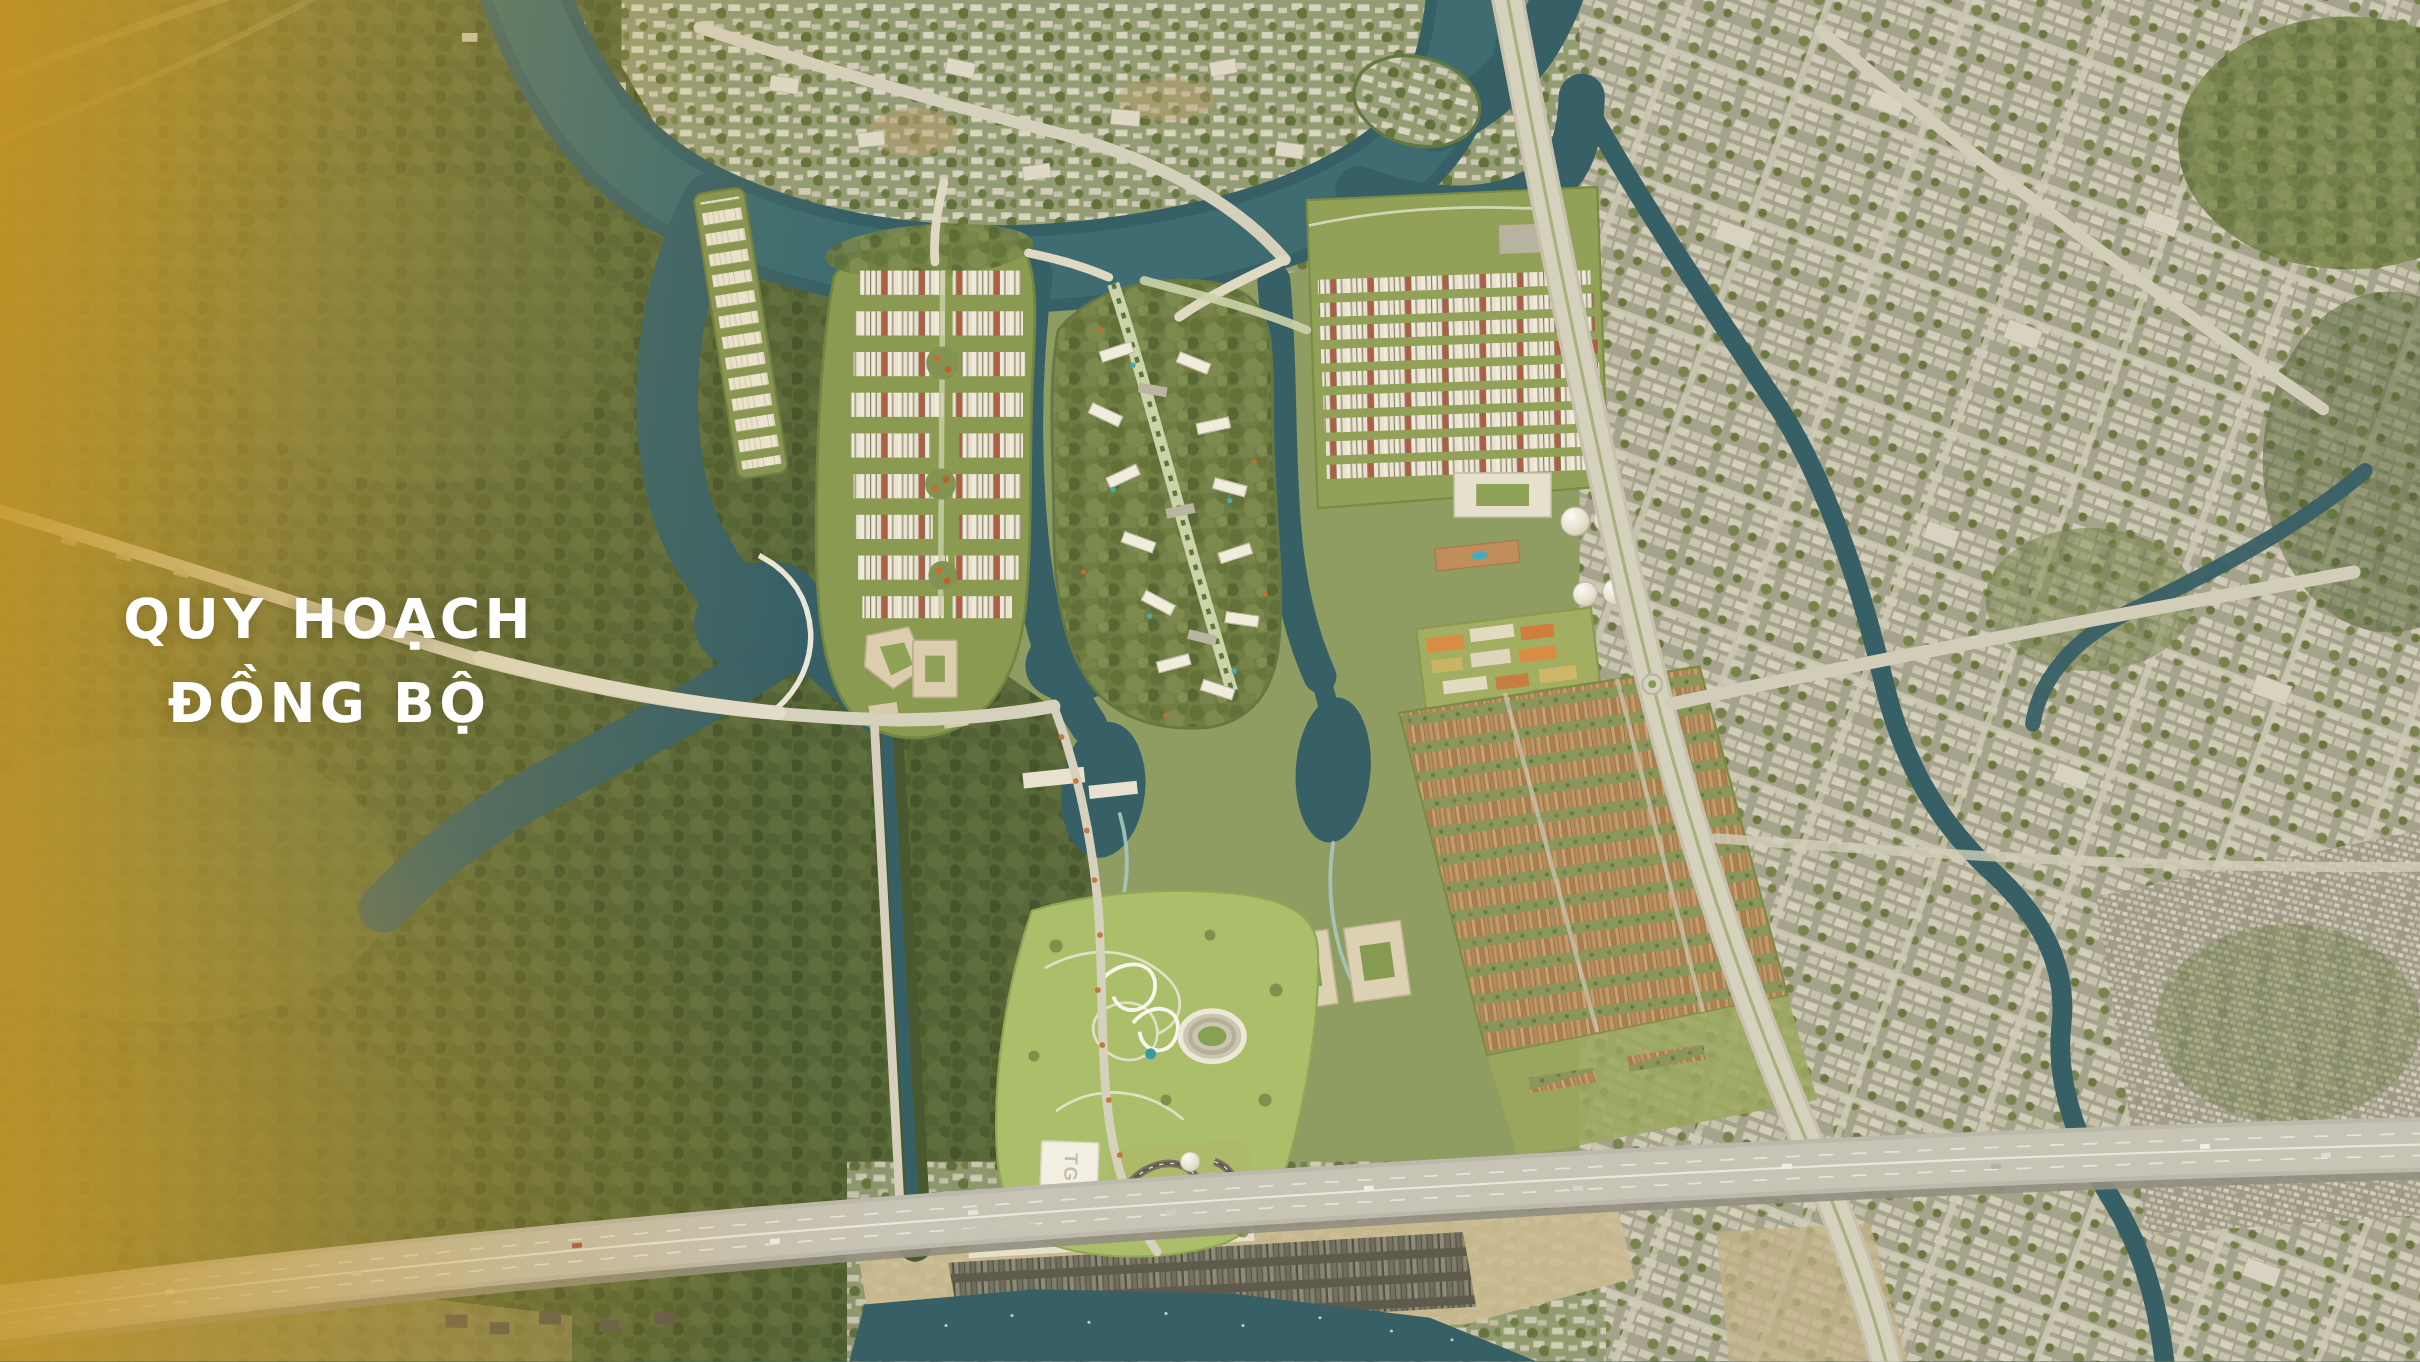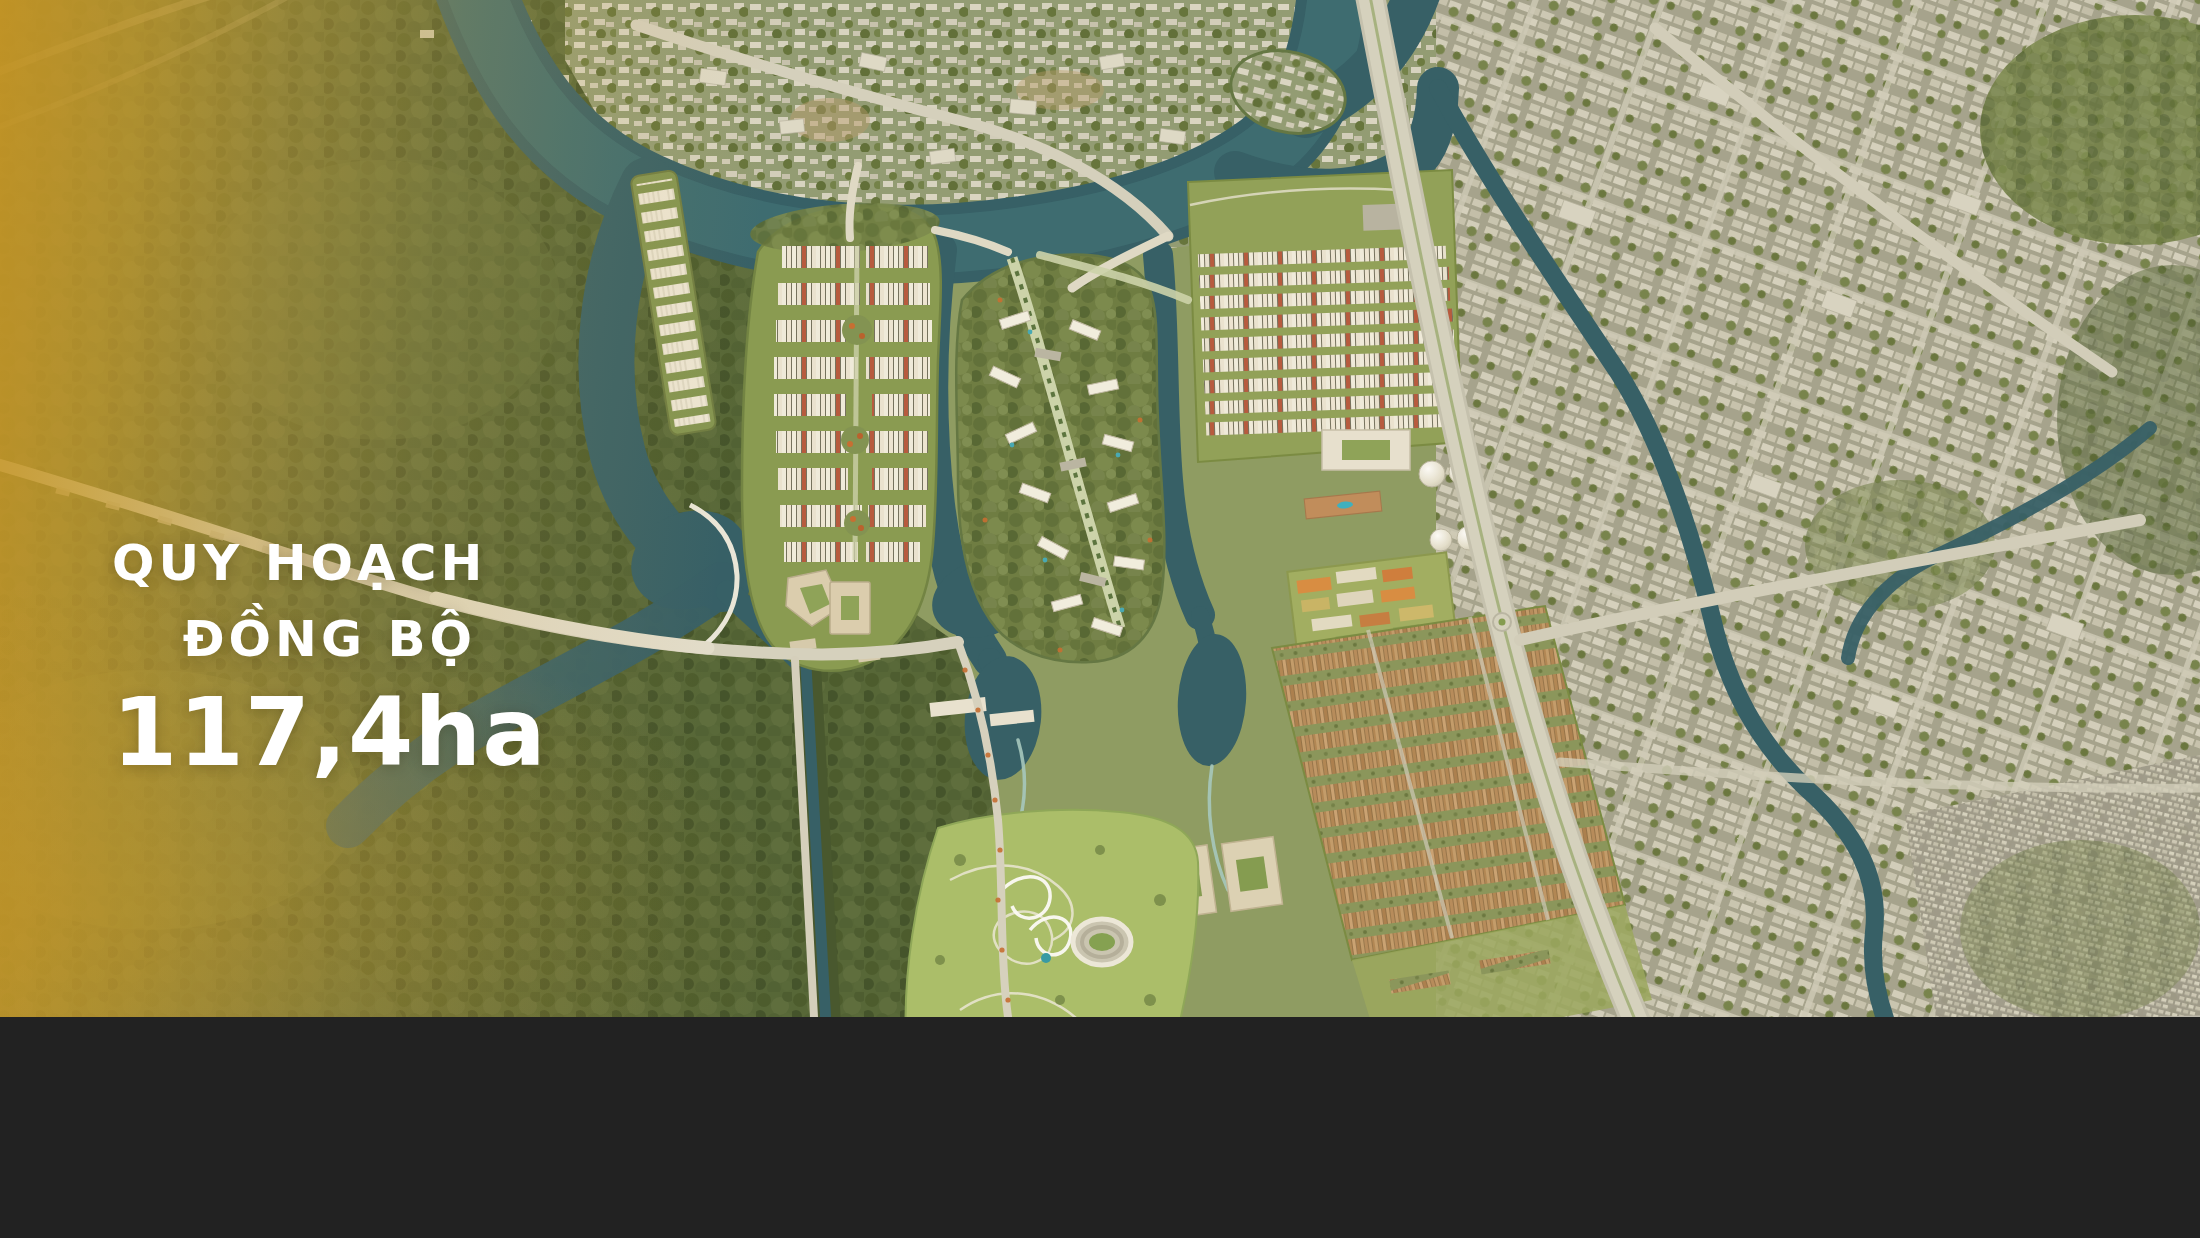--- a/index.html
+++ b/index.html
@@ -2,21 +2,21 @@
 <html style="--overlay-text: #ffffff; --gold: #c59a33;"><head>
 <meta charset="utf-8">
 <style>
   :root{
     --overlay-text:#ffffff;
     --gold:#c59a33;
   }
   html,body{margin:0;padding:0;background:#222;}
   .canvas{
     position:relative;
-    width:2200px;height:1017px;
+    width:2200px;height:1238px;
     overflow:hidden;
     background:#0f766e;
     font-family:"DejaVu Sans",sans-serif;
   }
   .canvas svg{position:absolute;inset:0;display:block;}
   .gold-overlay{
     position:absolute;inset:0;pointer-events:none;
     background:linear-gradient(97deg,
       rgba(196,147,32,0.96) 0%,
       rgba(199,153,40,0.78) 6%,
@@ -545,16 +545,15 @@
   </g>
 </svg>
 
 <div class="gold-overlay"></div>
 <div class="gold-corner"></div>
 <div class="warm-haze"></div>
 
 <div class="overlay-text">
   <div class="headline-line">QUY HOẠCH</div>
   <div class="headline-line">ĐỒNG BỘ</div>
-  <div class="area-figure">117,4ha</div>
 </div>
 
 </div>
 
 </body></html>

